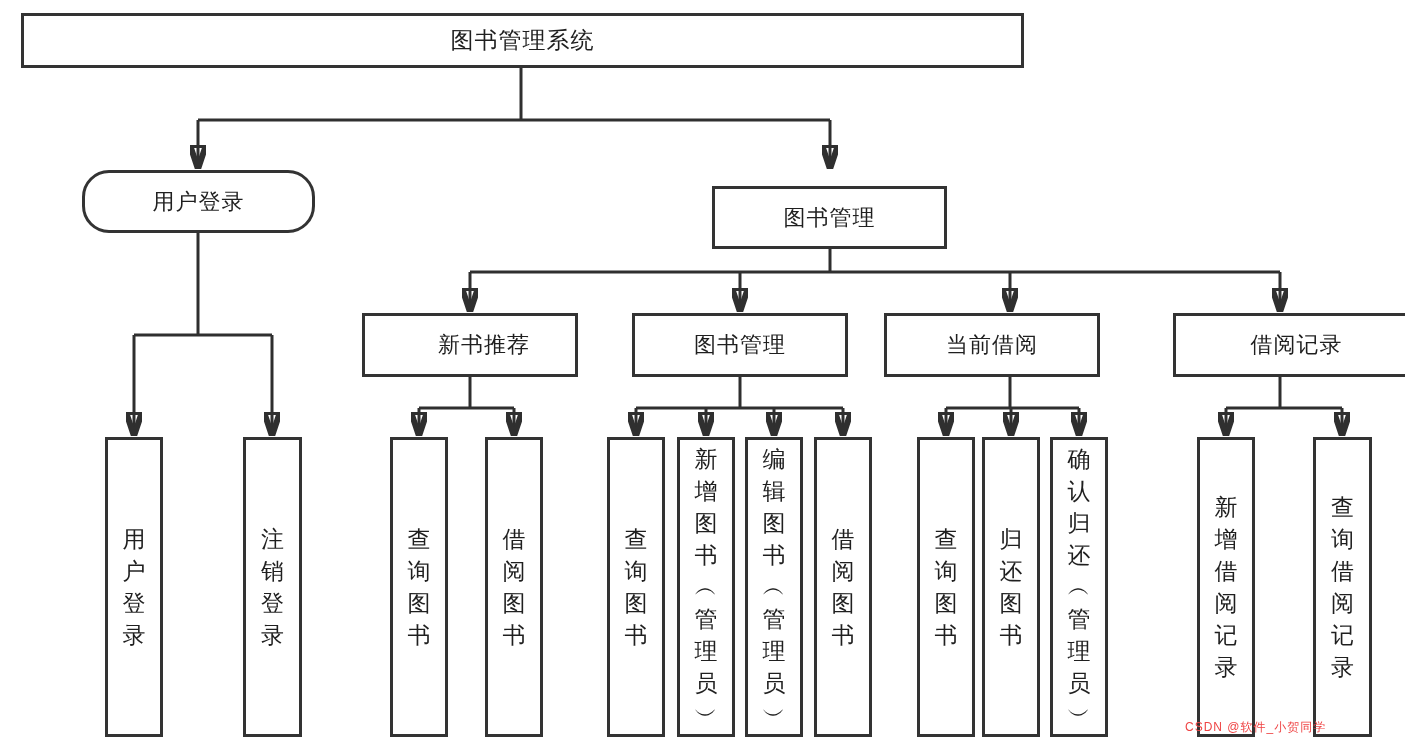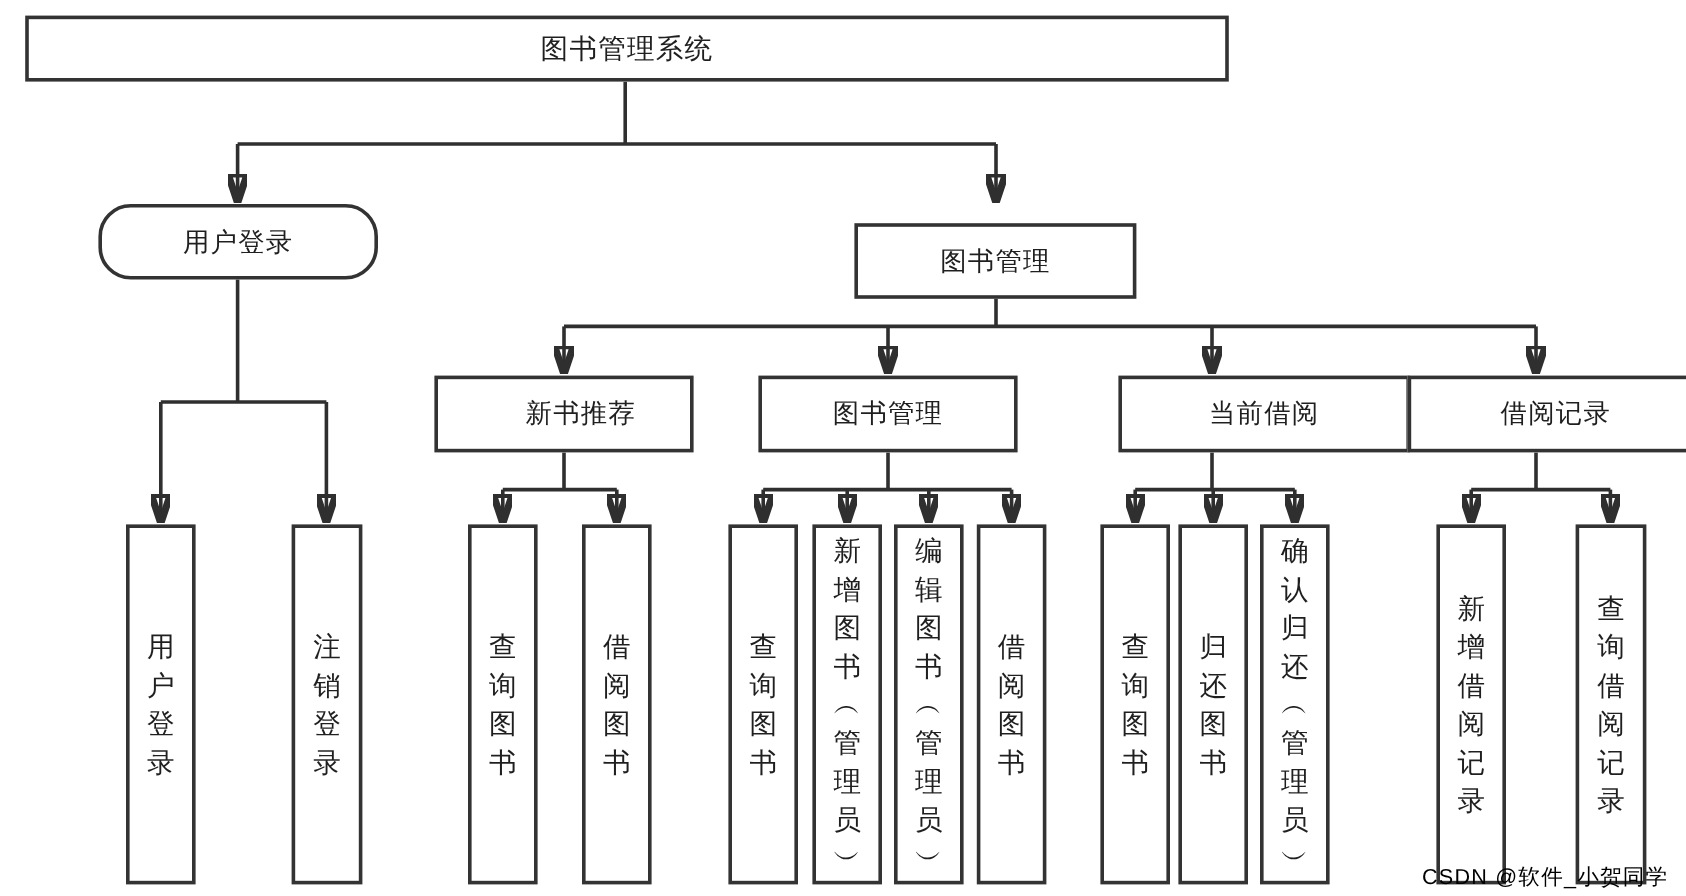--- a/index.html
+++ b/index.html
@@ -31,23 +31,23 @@
     font-size: 23px;
     line-height: 32px;
     text-align: center;
     word-break: break-all;
   }
   .watermark {
     position: absolute;
     left: 1185px;
     top: 719px;
     z-index: 3;
-    font-size: 18px;
+    font-size: 12px;
     letter-spacing: 1px;
-    color: #000000;
+    color: #ef4444;
     white-space: nowrap;
   }
 </style>
 </head>
 <body>
 
 <div class="canvas">
 
   <svg class="wires" width="1405" height="747">
     <defs>
@@ -121,21 +121,21 @@
   <div class="node hbox" style="left:712px; top:186px; width:235px; height:63px;">
     <span class="node-label">图书管理</span>
   </div>
 
   <div class="node hbox" style="left:362px; top:313px; width:216px; height:64px;padding-left:28px;">
     <span class="node-label">新书推荐</span>
   </div>
   <div class="node hbox" style="left:632px; top:313px; width:216px; height:64px;">
     <span class="node-label">图书管理</span>
   </div>
-  <div class="node hbox" style="left:932px; top:313px; width:243px; height:64px;">
+  <div class="node hbox" style="left:884px; top:313px; width:216px; height:64px;">
     <span class="node-label">当前借阅</span>
   </div>
   <div class="node hbox" style="left:1173px; top:313px; width:247px; height:64px;text-align:center;">
     <span class="node-label">借阅记录</span>
   </div>
 
   <div class="node vbox" style="left:105px; top:437px; width:58px; height:300px;">
     <span class="node-label">用
 户
 登

